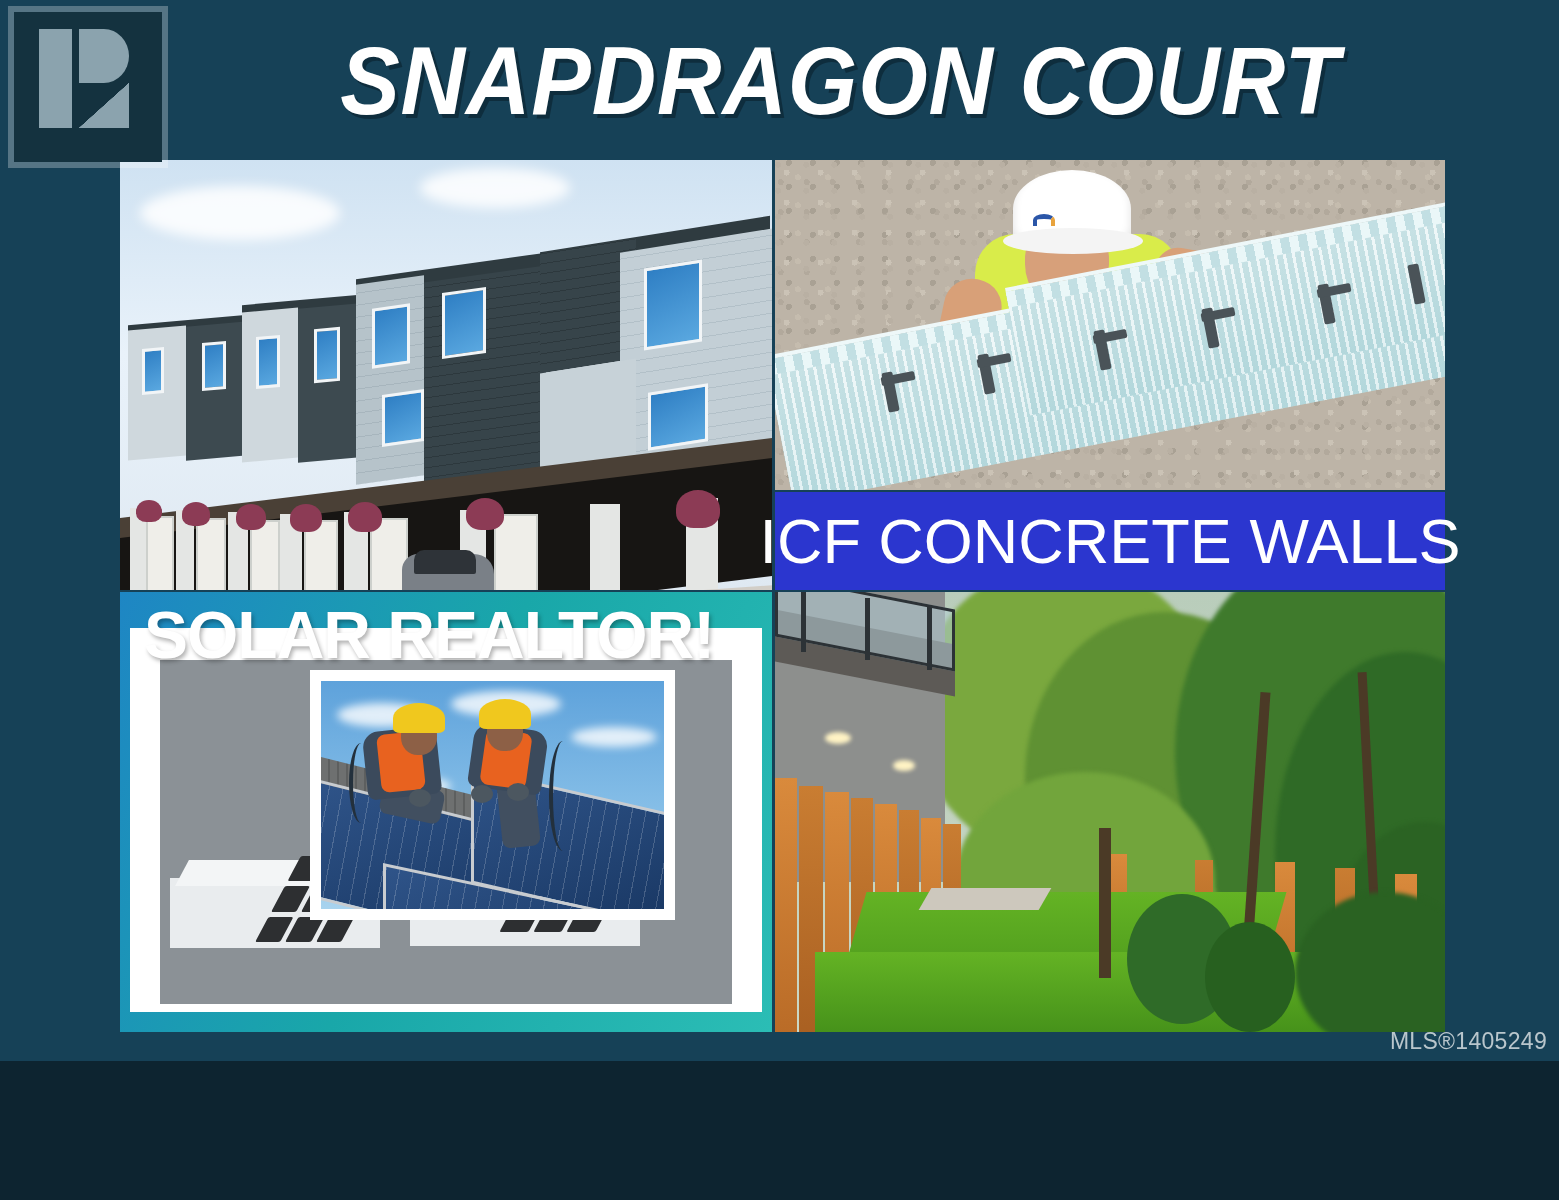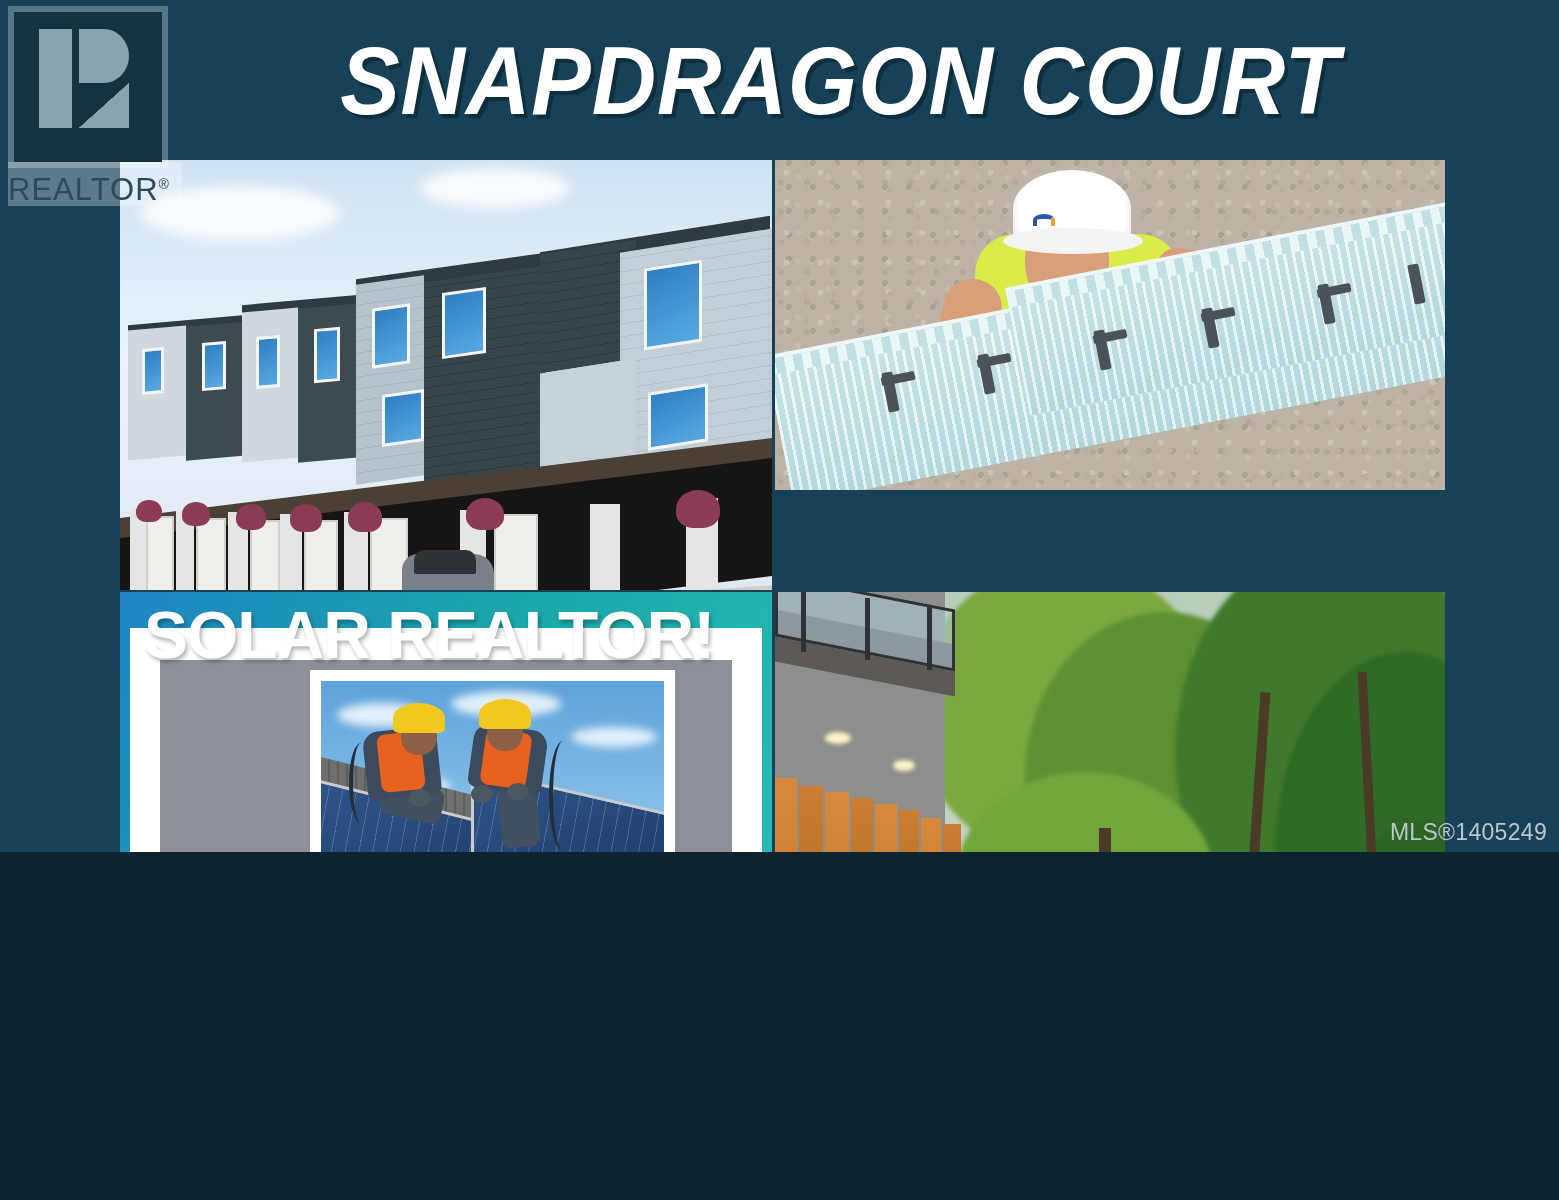--- a/index.html
+++ b/index.html
@@ -3,21 +3,21 @@
 <meta charset="utf-8">
 <title>Snapdragon Court Listing Flyer</title>
 <style>
   html,body{margin:0;padding:0;background:#0d2430;}
   *{box-sizing:border-box;}
   body{
     font-family:"Liberation Sans","DejaVu Sans",sans-serif;
   }
   #flyer{
     position:relative;
-    width:1559px;height:852px;
+    width:1559px;height:1061px;
     background:#164157;
     overflow:hidden;
   }
 
   
   #header{
     position:absolute;left:0;top:0;width:1559px;height:160px;
     background:#164157;
   }
   #title{
@@ -233,21 +233,20 @@
   </div>
 
   <div id="realtor">
     <div class="rbox">
       <div class="rinner">
         <div class="rstem"></div>
         <div class="rbowl"></div>
         <div class="rleg"></div>
       </div>
     </div>
-    <div class="rword"><span>REALTOR</span><sup>®</sup></div>
   </div>
 
   <div class="photo" id="photo-townhouse">
     <div class="th-sky"></div>
     <div class="th-cloud" style="left:20px;top:26px;width:200px;height:54px;"></div>
     <div class="th-cloud" style="left:300px;top:8px;width:150px;height:40px;"></div>
     <div class="th-cloud" style="left:520px;top:110px;width:130px;height:34px;"></div>
 
     <div class="th-tree" style="left:570px;top:118px;width:56px;height:150px;background:#3d6b3c;"></div>
     <div class="th-tree" style="left:604px;top:135px;width:52px;height:140px;background:#2f5a33;"></div>
@@ -344,20 +343,23 @@
     <div class="icf-tiearm" style="left:202px;top:196px;width:34px;transform:rotate(-11deg);"></div>
     <div class="icf-tie" style="left:322px;top:170px;height:40px;transform:rotate(-11deg);"></div>
     <div class="icf-tiearm" style="left:318px;top:172px;width:34px;transform:rotate(-11deg);"></div>
     <div class="icf-tie" style="left:430px;top:148px;height:40px;transform:rotate(-11deg);"></div>
     <div class="icf-tiearm" style="left:426px;top:150px;width:34px;transform:rotate(-11deg);"></div>
     <div class="icf-tie" style="left:546px;top:124px;height:40px;transform:rotate(-11deg);"></div>
     <div class="icf-tiearm" style="left:542px;top:126px;width:34px;transform:rotate(-11deg);"></div>
     <div class="icf-tie" style="left:636px;top:104px;height:40px;transform:rotate(-11deg);"></div>
   </div>
 
+  <div id="icf-banner">
+    <span>ICF CONCRETE WALLS</span>
+  </div>
 
   <div class="photo" id="photo-solar">
     <div class="sol-bg"></div>
     <div class="sol-whiteframe">
       <div class="sol-grey">
 
         <div class="sol-model" style="left:10px;top:218px;width:210px;height:70px;"></div>
         <div class="sol-modelroof" style="left:22px;top:200px;width:190px;height:26px;"></div>
         <div class="sol-cells" style="left:118px;top:196px;width:86px;height:86px;">
           <i></i>

